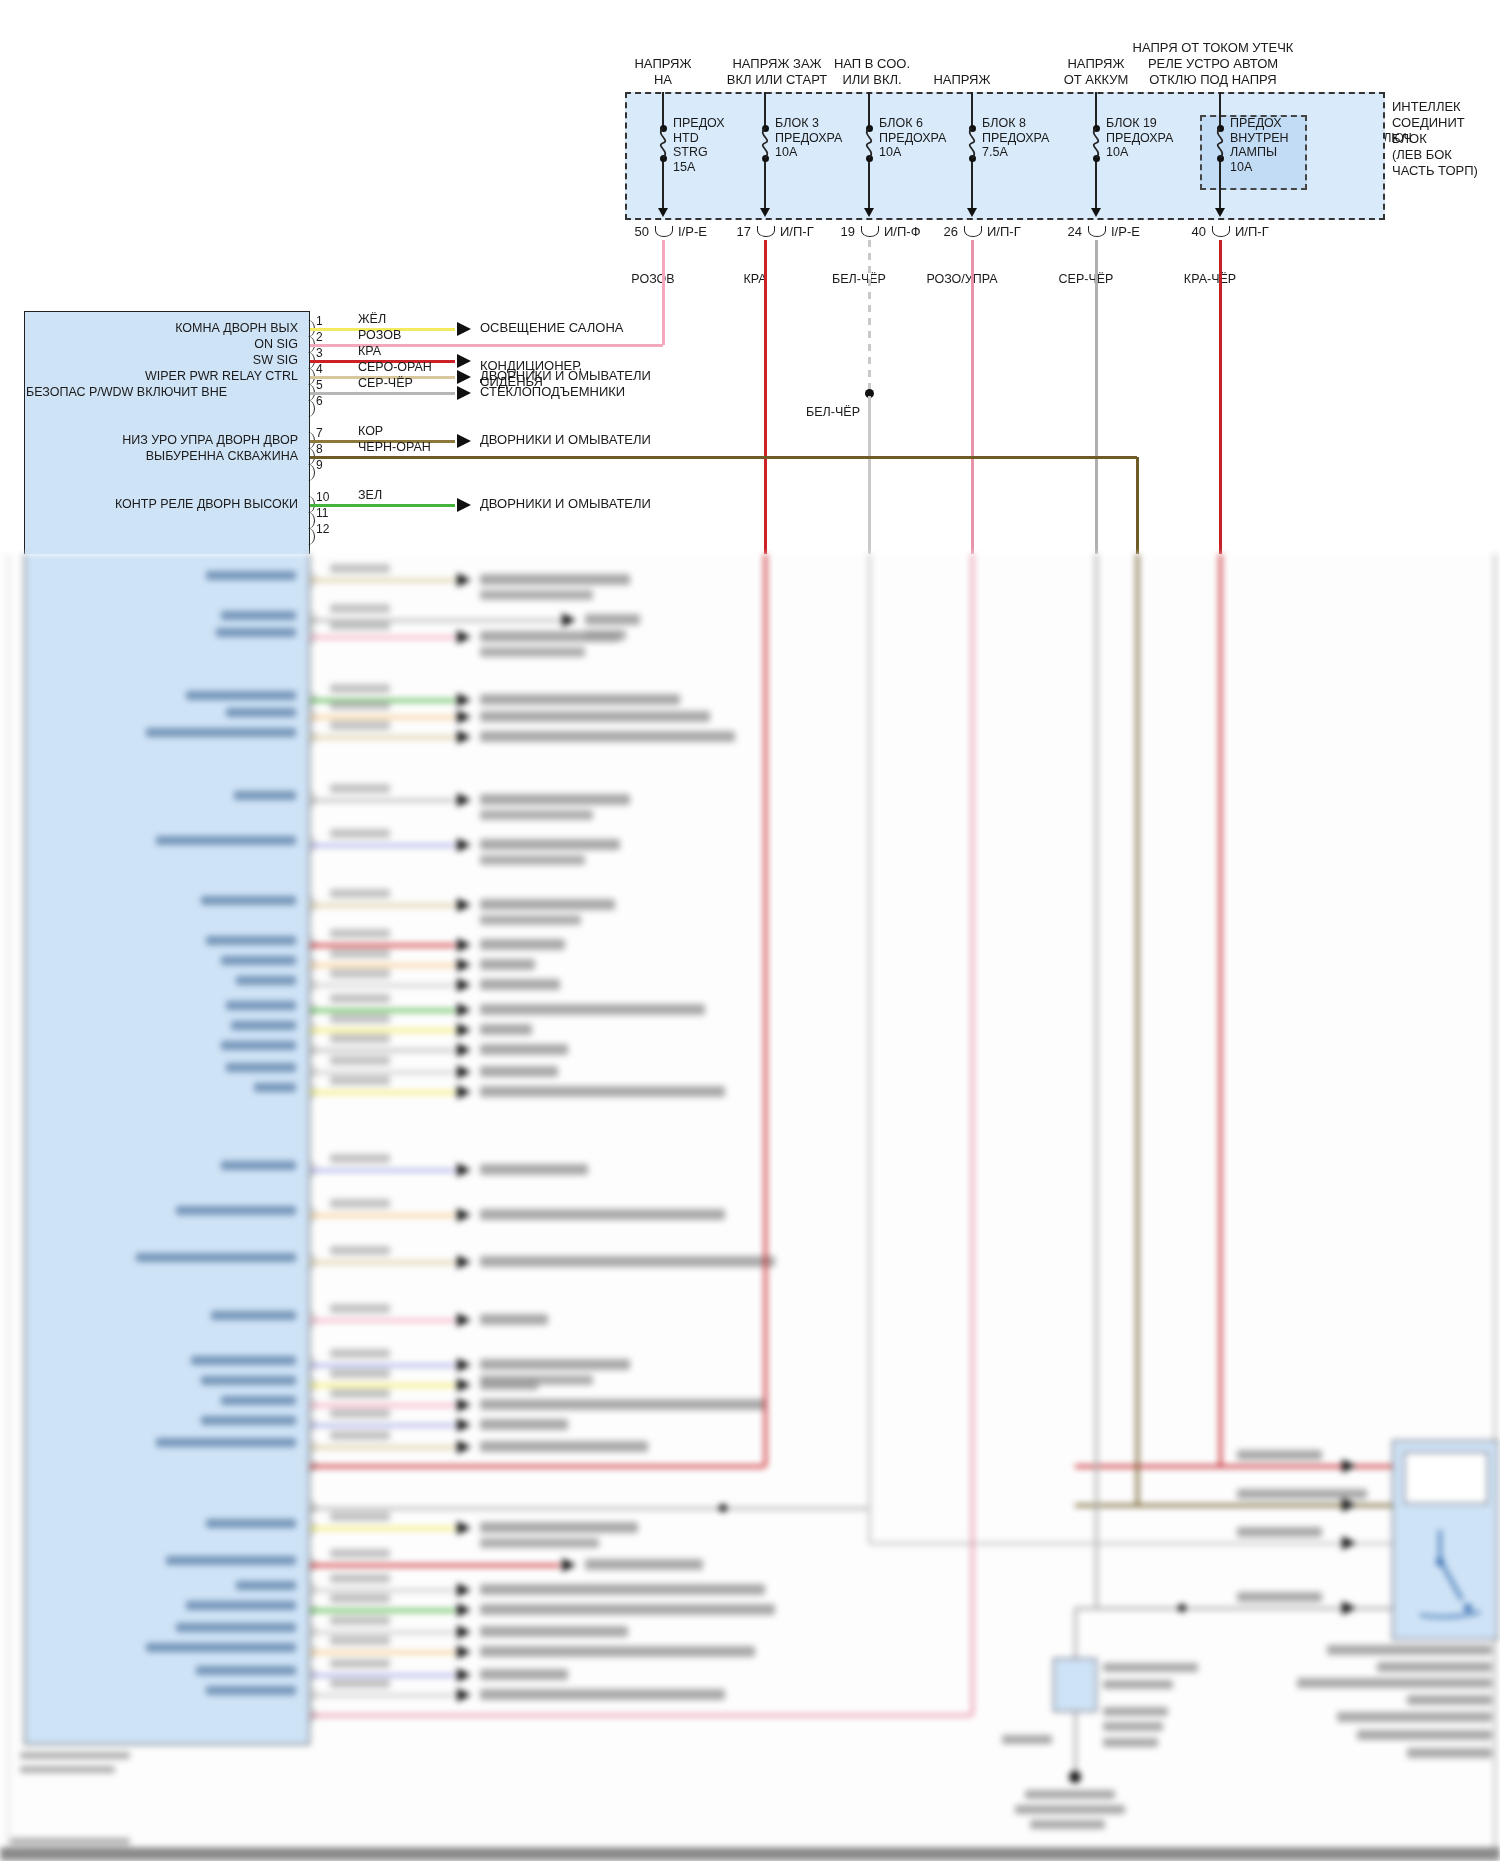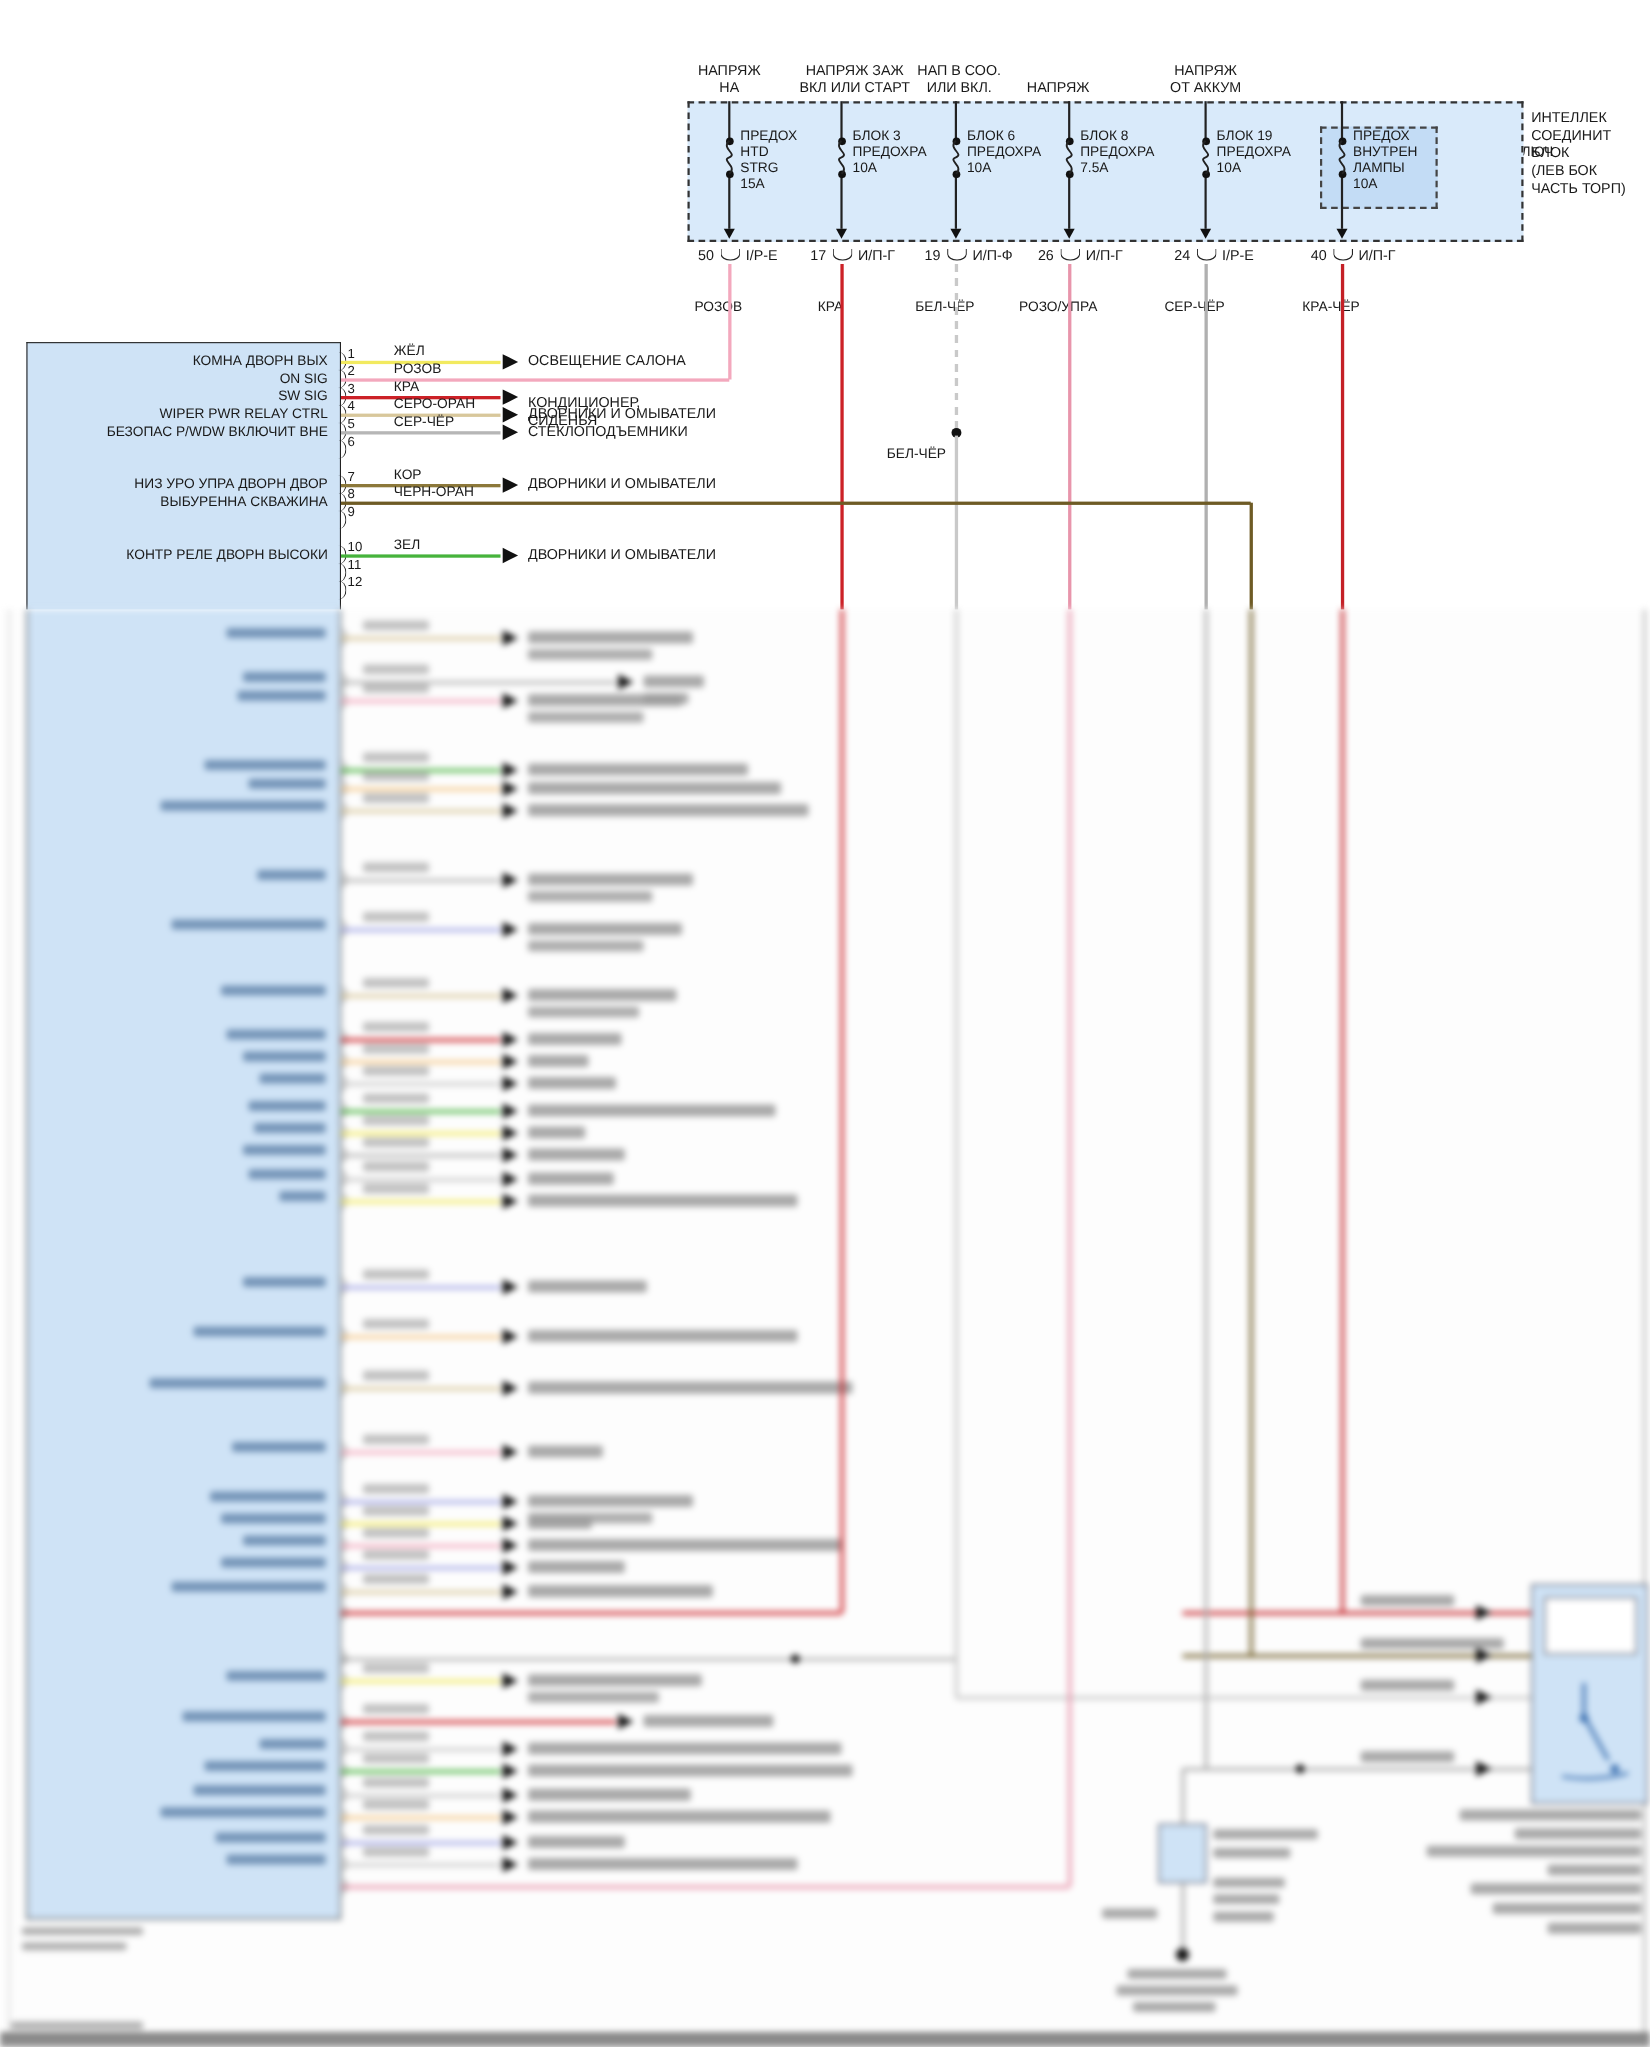--- a/index.html
+++ b/index.html
@@ -138,20 +138,25 @@
       <div style="position: absolute; left: 1106px; top: 116px; font-size: 12.5px; line-height: 14.5px;">
         <div>БЛОК 19</div>
         <div>ПРЕДОХРА</div>
         <div>10А</div>
       </div>
       <div style="position: absolute; left: 1088px; top: 226px; width: 16px; height: 10px; border-right: 1.7px solid rgb(34, 34, 34); border-bottom: 1.7px solid rgb(34, 34, 34); border-left: 1.7px solid rgb(34, 34, 34); border-image: initial; border-top: none; border-radius: 0px 0px 14px 14px / 0px 0px 10px 10px; background: transparent;"></div>
       <div style="position: absolute; left: 1050px; top: 225px; line-height: 14.5px; white-space: nowrap; width: 32px; text-align: right; font-size: 13px;">24</div>
       <div style="position: absolute; left: 1111px; top: 225px; line-height: 14.5px; white-space: nowrap; font-size: 13px;">I/P-E</div>
       <div style="position: absolute; left: 1016px; top: 272px; font-size: 12.5px; line-height: 14.5px; white-space: nowrap; width: 140px; text-align: center;">СЕР-ЧЁР</div>
       <div style="position: absolute; left: 1094.5px; top: 240px; width: 3px; height: 314px; background: rgb(176, 176, 176);"></div>
+      <div style="position: absolute; left: 1073px; top: 40px; width: 280px; text-align: center; font-size: 13px; line-height: 16px;">
+        <div>НАПРЯ ОТ ТОКОМ УТЕЧК</div>
+        <div>РЕЛЕ УСТРО АВТОМ</div>
+        <div>ОТКЛЮ ПОД НАПРЯ</div>
+      </div>
       <div style="position: absolute; left: 1219px; top: 92px; width: 2px; height: 34px; background: rgb(34, 34, 34);"></div>
       <div style="position: absolute; left: 1219px; top: 159px; width: 2px; height: 49px; background: rgb(34, 34, 34);"></div>
       <div style="position: absolute; left: 1216.5px; top: 124.5px; width: 7px; height: 7px; border-radius: 50%; background: rgb(17, 17, 17);"></div>
       <div style="position: absolute; left: 1216.5px; top: 154.5px; width: 7px; height: 7px; border-radius: 50%; background: rgb(17, 17, 17);"></div>
       <div style="position: absolute; left: 1211px; top: 127px; width: 18px; height: 32px;"><svg width="18" height="32" viewBox="0 0 18 32">
           <path d="M9,1 C1,8 17,13 9,16 C1,19 17,24 9,31" fill="none" stroke="#222" stroke-width="1.7"></path>
         </svg></div>
       <div style="position: absolute; left: 1215px; top: 208px; width: 0px; height: 0px; border-left: 5px solid transparent; border-right: 5px solid transparent; border-top: 9px solid rgb(17, 17, 17);"></div>
       <div style="position: absolute; left: 1230px; top: 116px; font-size: 12.5px; line-height: 14.5px;">
         <div>ПРЕДОХ</div>
@@ -189,21 +194,21 @@
       </div>
       <div style="position: absolute; left: 306px; top: 368px; width: 8px; height: 17px; border-right: 1.7px solid rgb(34, 34, 34); border-radius: 0px 80% 80% 0px / 0px 50% 50% 0px;"></div>
       <div style="position: absolute; left: 316px; top: 362px; line-height: 14.5px; white-space: nowrap; font-size: 12px;">4</div>
       <div style="position: absolute; left: 26px; top: 369px; line-height: 14.5px; white-space: nowrap; width: 272px; text-align: right; font-size: 12.5px;">WIPER PWR RELAY CTRL</div>
       <div style="position: absolute; left: 358px; top: 360px; font-size: 12.5px; line-height: 14.5px; white-space: nowrap;">СЕРО-ОРАН</div>
       <div style="position: absolute; left: 310px; top: 375.5px; width: 145px; height: 3px; background: rgb(216, 199, 155);"></div>
       <div style="position: absolute; left: 457px; top: 370px; width: 0px; height: 0px; border-top: 7px solid transparent; border-bottom: 7px solid transparent; border-left: 14px solid rgb(17, 17, 17);"></div>
       <div style="position: absolute; left: 480px; top: 369px; line-height: 14.5px; white-space: nowrap; font-size: 13px;">ДВОРНИКИ И ОМЫВАТЕЛИ</div>
       <div style="position: absolute; left: 306px; top: 384px; width: 8px; height: 17px; border-right: 1.7px solid rgb(34, 34, 34); border-radius: 0px 80% 80% 0px / 0px 50% 50% 0px;"></div>
       <div style="position: absolute; left: 316px; top: 378px; line-height: 14.5px; white-space: nowrap; font-size: 12px;">5</div>
-      <div style="position: absolute; left: 26px; top: 385px; line-height: 14.5px; white-space: nowrap; width: 272px; text-align: right; font-size: 12.5px;">БЕЗОПАС P/WDW ВКЛЮЧИТ ВНЕ</div>
+      <div style="position: absolute; left: 26px; top: 385px; line-height: 14.5px; white-space: nowrap; width: 272px; text-align: left; font-size: 12.5px;">БЕЗОПАС P/WDW ВКЛЮЧИТ ВНЕ</div>
       <div style="position: absolute; left: 358px; top: 376px; font-size: 12.5px; line-height: 14.5px; white-space: nowrap;">СЕР-ЧЁР</div>
       <div style="position: absolute; left: 310px; top: 391.5px; width: 145px; height: 3px; background: rgb(182, 182, 182);"></div>
       <div style="position: absolute; left: 457px; top: 386px; width: 0px; height: 0px; border-top: 7px solid transparent; border-bottom: 7px solid transparent; border-left: 14px solid rgb(17, 17, 17);"></div>
       <div style="position: absolute; left: 480px; top: 385px; line-height: 14.5px; white-space: nowrap; font-size: 13px;">СТЕКЛОПОДЪЕМНИКИ</div>
       <div style="position: absolute; left: 306px; top: 400px; width: 8px; height: 17px; border-right: 1.7px solid rgb(34, 34, 34); border-radius: 0px 80% 80% 0px / 0px 50% 50% 0px;"></div>
       <div style="position: absolute; left: 316px; top: 394px; line-height: 14.5px; white-space: nowrap; font-size: 12px;">6</div>
       <div style="position: absolute; left: 306px; top: 432px; width: 8px; height: 17px; border-right: 1.7px solid rgb(34, 34, 34); border-radius: 0px 80% 80% 0px / 0px 50% 50% 0px;"></div>
       <div style="position: absolute; left: 316px; top: 426px; line-height: 14.5px; white-space: nowrap; font-size: 12px;">7</div>
       <div style="position: absolute; left: 26px; top: 433px; line-height: 14.5px; white-space: nowrap; width: 272px; text-align: right; font-size: 12.5px;">НИЗ УРО УПРА ДВОРН ДВОР</div>
       <div style="position: absolute; left: 358px; top: 424px; font-size: 12.5px; line-height: 14.5px; white-space: nowrap;">КОР</div>

